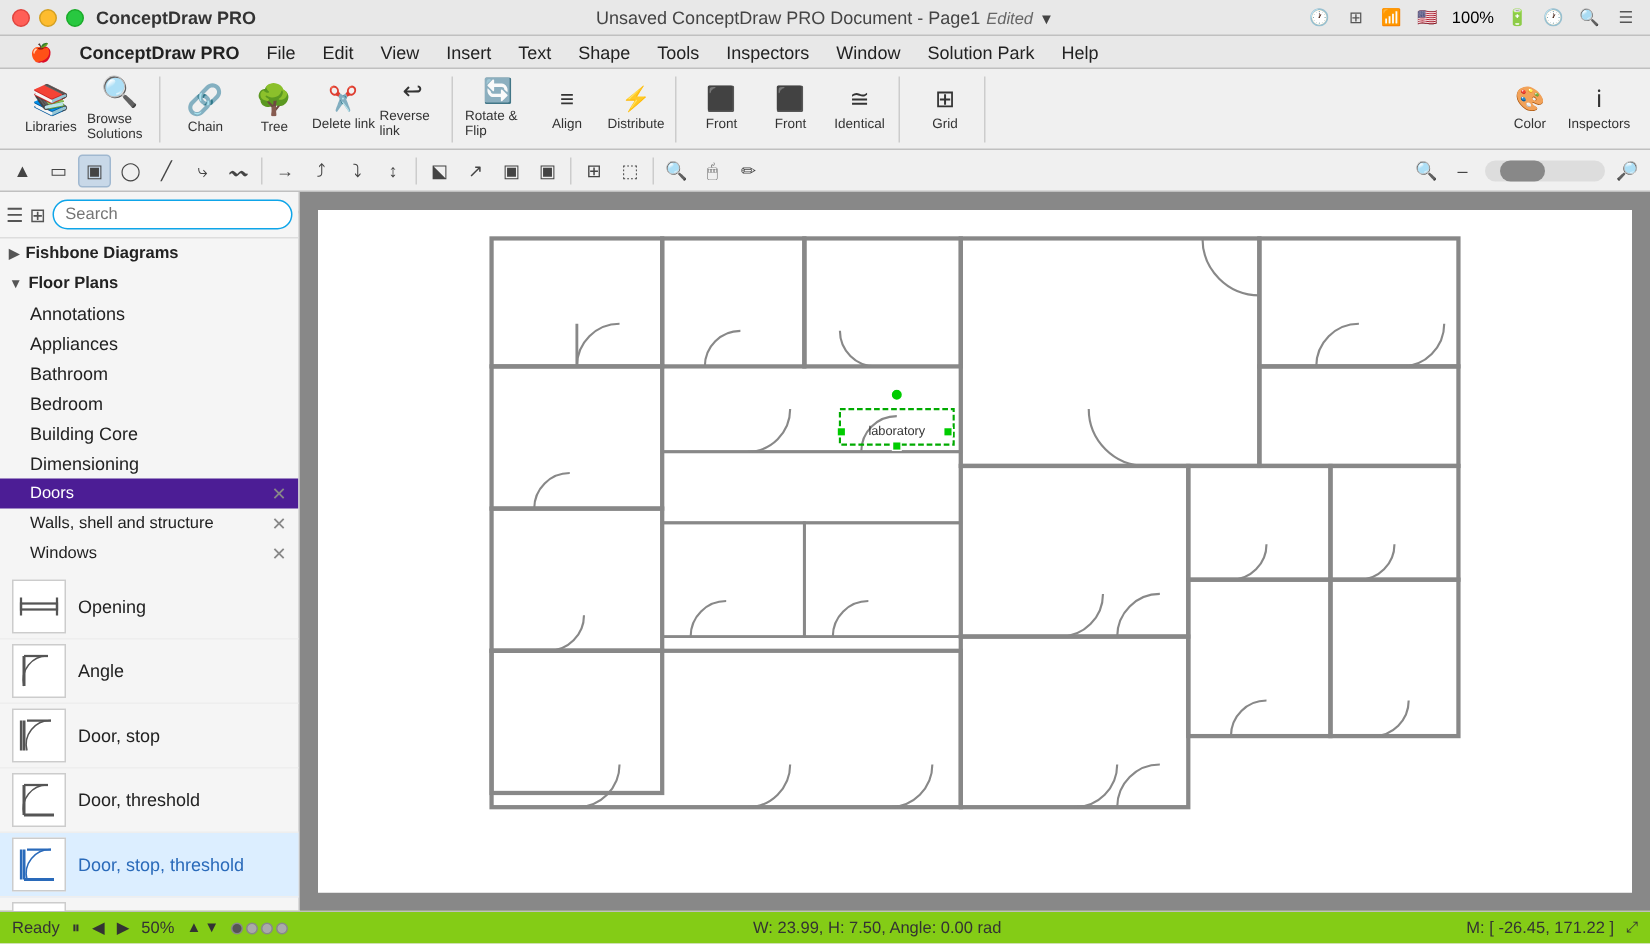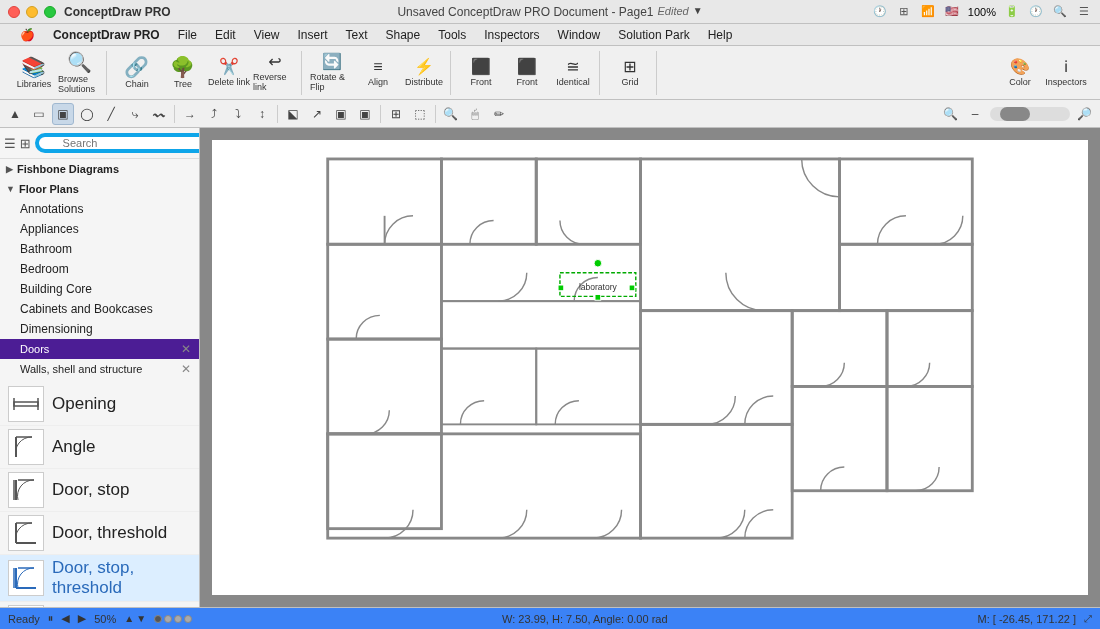--- a/index.html
+++ b/index.html
@@ -14,21 +14,21 @@
       align-items: center;
       padding: 0 8px;
       position: relative;
     }
     .traffic-lights { display: flex; gap: 6px; align-items: center; }
     .traffic-light { width: 12px; height: 12px; border-radius: 50%; }
     .tl-red { background: #ff5f57; border: 1px solid #e0443e; }
     .tl-yellow { background: #febc2e; border: 1px solid #d4a022; }
     .tl-green { background: #28c840; border: 1px solid #1aab29; }
     .title-bar-app { font-size: 12px; font-weight: 600; color: #333; margin-left: 8px; }
-    .title-bar-center { position: absolute; left: 50%; transform: translateX(-50%); font-size: 12px; color: #444; display: flex; align-items: flex-start; gap: 4px; }
+    .title-bar-center { position: absolute; left: 50%; transform: translateX(-50%); font-size: 12px; color: #444; display: flex; align-items: flex-end; gap: 4px; }
     .title-bar-right { margin-left: auto; display: flex; align-items: center; gap: 8px; }
     .title-bar-icon { width: 16px; height: 16px; display: flex; align-items: center; justify-content: center; font-size: 11px; color: #555; }
 
     
     .menu-bar {
       height: 22px;
       background: #e8e8e8;
       border-bottom: 1px solid #c0c0c0;
       display: flex;
       align-items: center;
@@ -121,23 +121,23 @@
       gap: 4px;
     }
     .sidebar-icon-btn {
       width: 22px; height: 22px;
       display: flex; align-items: center; justify-content: center;
       cursor: pointer; border-radius: 3px; font-size: 13px; color: #555;
     }
     .search-box {
       flex: 1;
       height: 20px;
-      border: 4px solid #0ea5e9;
+      border: 1px solid #0ea5e9;
       border-radius: 10px;
-      padding: 0 24px;
+      padding: 0 8px;
       font-size: 11px;
       background: white;
       outline: none;
     }
     .sidebar-scroll {
       overflow-y: auto;
       flex: 1;
     }
     .nav-section-header {
       display: flex;
@@ -179,21 +179,21 @@
     }
     .shape-item.highlighted { background: #dceeff; }
     .shape-preview {
       width: 36px; height: 36px;
       border: 1px solid #ccc;
       background: white;
       display: flex; align-items: center; justify-content: center;
       flex-shrink: 0;
     }
     .shape-preview svg { width: 28px; height: 28px; }
-    .shape-label { font-size: 17px; color: #222; }
+    .shape-label { font-size: 12px; color: #222; }
     .shape-label.blue { color: #2a6aba; }
 
     
     .canvas-area {
       flex: 1;
       background: #888;
       position: relative;
       overflow: hidden;
     }
     .canvas-inner {
@@ -203,21 +203,21 @@
       background: white;
       text-align: right;
     }
     .canvas-svg {
       width: 100%; height: 100%;
     }
 
     
     .status-bar {
       height: 22px;
-      background: #3b82f6;
+      background: #84cc16;
       border-top: 1px solid #c0c0c0;
       display: flex;
       align-items: center;
       padding: 0 8px;
       font-size: 11px;
       color: #333;
       gap: 16px;
     }
     .status-left { display: flex; align-items: center; gap: 8px; }
     .status-center { display: flex; align-items: center; gap: 4px; flex: 1; justify-content: center; }
@@ -405,21 +405,20 @@
 
       <div class="nav-section-header">
         <span class="arrow">▼</span>
         <span>Floor Plans</span>
       </div>
       <div class="nav-item">Annotations</div>
       <div class="nav-item">Appliances</div>
       <div class="nav-item">Bathroom</div>
       <div class="nav-item">Bedroom</div>
       <div class="nav-item">Building Core</div>
-      <div class="nav-item">Cabinets and Bookcases</div>
       <div class="nav-item">Dimensioning</div>
 
       <div class="nav-item-with-close active">
         <span>Doors</span>
         <span class="nav-close">✕</span>
       </div>
 
       <div class="nav-item-with-close">
         <span>Walls, shell and structure</span>
         <span class="nav-close">✕</span>

